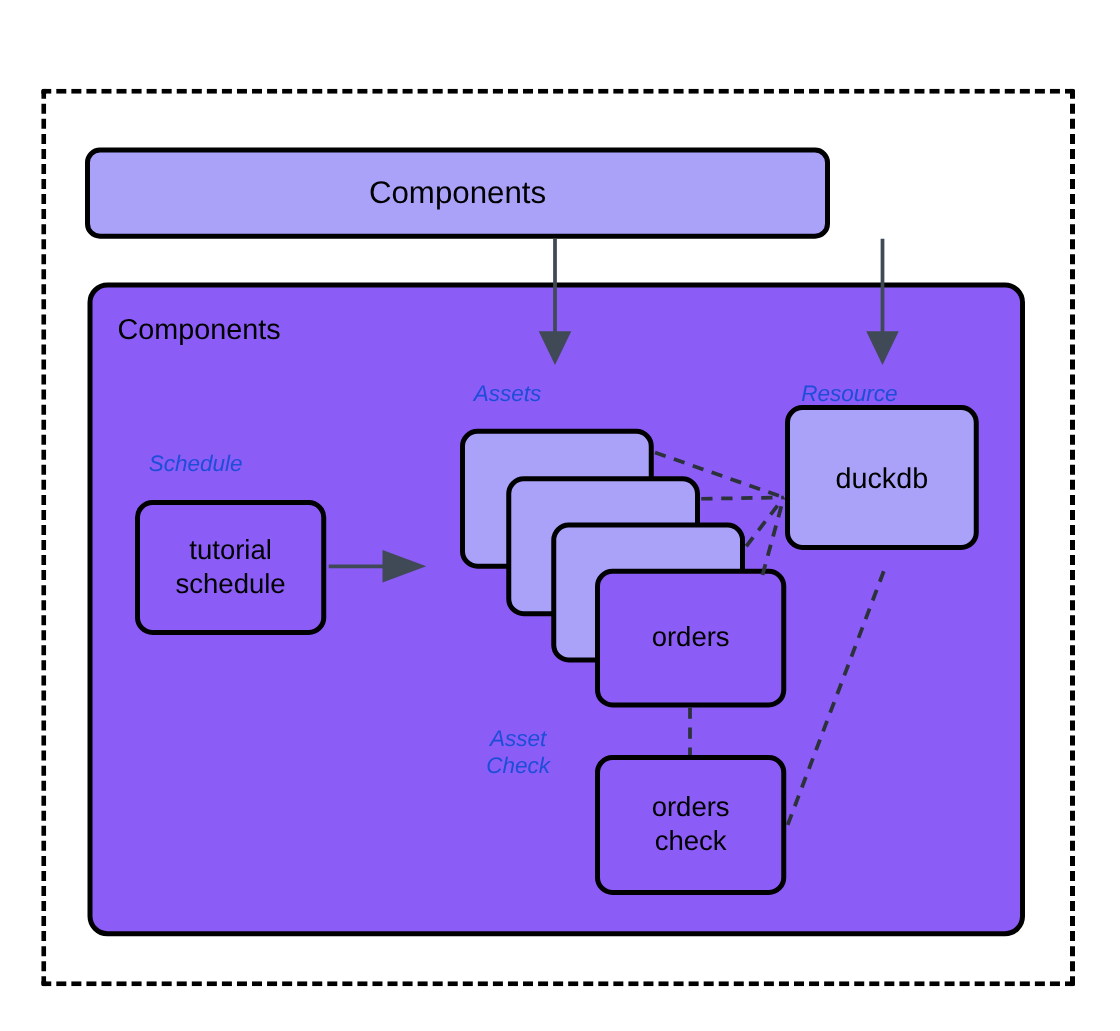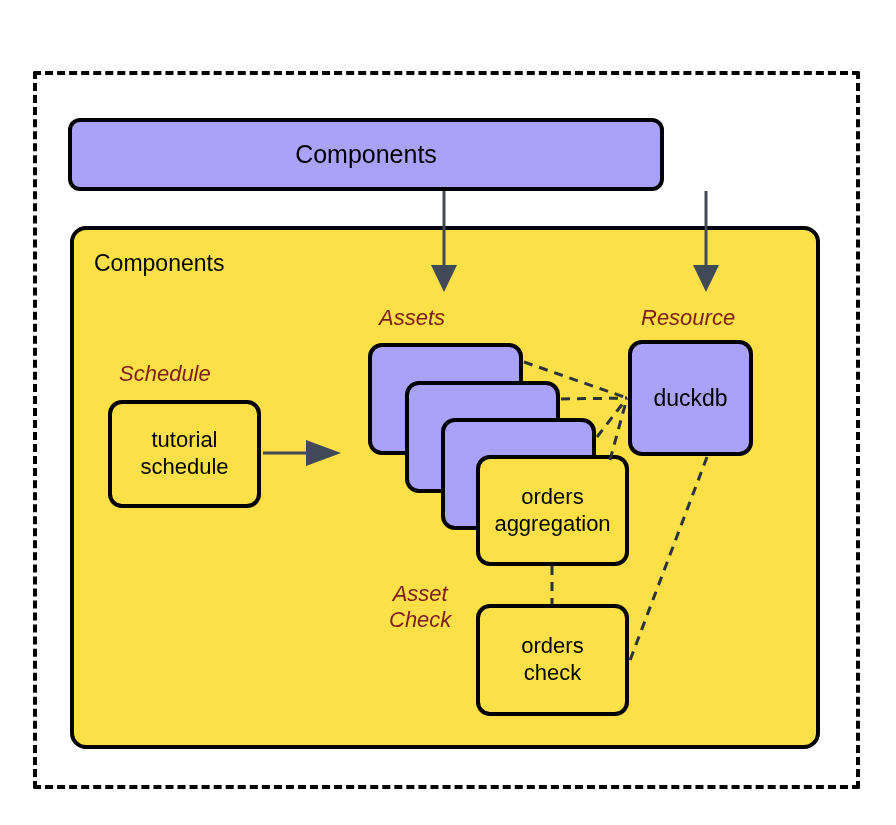--- a/index.html
+++ b/index.html
@@ -23,31 +23,31 @@
   
   .node {
     position: absolute;
     box-sizing: border-box;
     display: flex;
     align-items: center;
     justify-content: center;
     text-align: center;
     border: 4px solid #000000;
     border-radius: 14px;
-    background: #fde047;
+    background: #8b5cf6;
     color: #000000;
     line-height: 1.22;
   }
   .node.purple { background: #a9a2f8; }
 
   .label {
     position: absolute;
     font-style: italic;
-    font-size: 22px;
-    color: #7f1d1d;
+    font-size: 18px;
+    color: #1d4ed8;
     white-space: pre;
     line-height: 1.18;
   }
 
   
   #project-frame {
     position: absolute;
     left: 33px;
     top: 71px;
     width: 827px;
@@ -124,22 +124,22 @@
     width: 153px;
     height: 111px;
     font-size: 22px;
     flex-direction: column;
   }
 
   
   #resource-label { left: 641px; top: 305px; text-align: center; }
   #duckdb-box {
     left: 628px;
-    top: 340px;
-    width: 125px;
+    top: 324px;
+    width: 155px;
     height: 116px;
     font-size: 23px;
   }
 
   
   #asset-check-label { left: 389px; top: 581px; text-align: center; }
   #orders-check-box {
     left: 476px;
     top: 604px;
     width: 153px;
@@ -190,21 +190,20 @@
     <span>tutorial</span>
     <span>schedule</span>
   </div>
 
   <div class="label" id="assets-label">Assets</div>
   <div class="node purple asset-card" id="asset-card-1"></div>
   <div class="node purple asset-card" id="asset-card-2"></div>
   <div class="node purple asset-card" id="asset-card-3"></div>
   <div class="node" id="orders-aggregation-box">
     <span>orders</span>
-    <span>aggregation</span>
   </div>
 
   <div class="label" id="resource-label">Resource</div>
   <div class="node purple" id="duckdb-box">
     <span>duckdb</span>
   </div>
 
   <div class="label" id="asset-check-label"><span>Asset</span><br><span>Check</span></div>
   <div class="node" id="orders-check-box">
     <span>orders</span>

